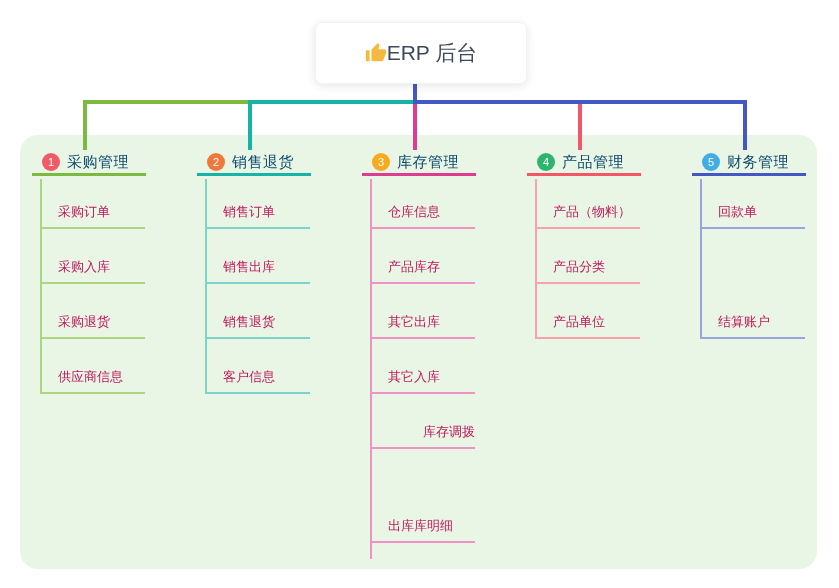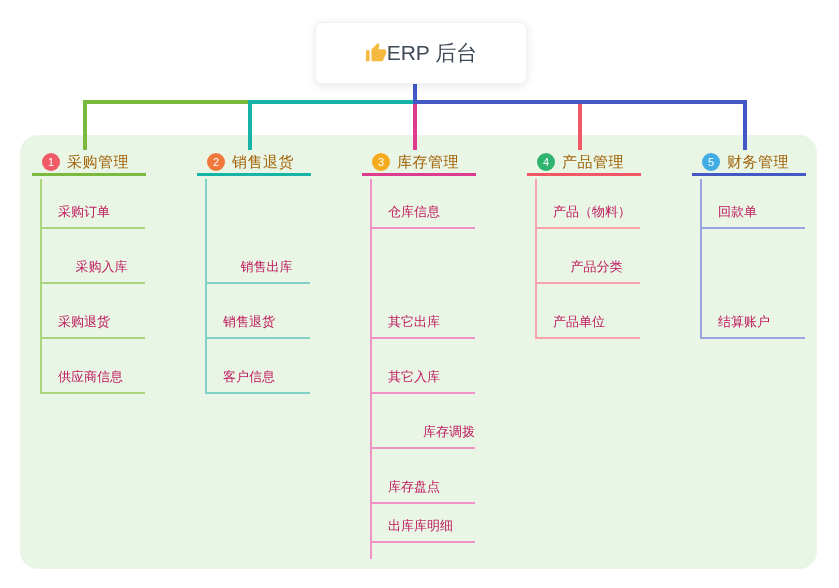--- a/index.html
+++ b/index.html
@@ -40,33 +40,33 @@
     position:absolute;left:0;top:151px;width:114px;height:25px;
     border-bottom:3px solid var(--c);
     display:flex;align-items:center;padding-left:10px;box-sizing:border-box;
     cursor:pointer;white-space:nowrap;
   }
   .badge{
     width:18px;height:18px;border-radius:50%;background:var(--badge);
     color:#ffffff;font-size:11px;line-height:18px;text-align:center;
     flex:0 0 18px;margin-right:7px;
   }
-  .btitle{font-size:15px;color:#a16207;letter-spacing:0.5px;}
+  .btitle{font-size:15px;color:#0c4a6e;letter-spacing:0.5px;}
   .vline{position:absolute;left:8px;top:179px;width:2px;background:var(--cl);}
   .vl-4{height:215px;}
   .vl-7{height:380px;}
   .vl-3{height:160px;}
   .leaf{
     position:absolute;left:8px;width:87px;
     padding:0 0 6px 18px;box-sizing:content-box;
     border-bottom:2px solid var(--cl);
     font-size:13px;line-height:18px;color:#be185d;
     white-space:nowrap;cursor:pointer;
   }
-  .r0{top:203px;} .r1{top:258px;text-align:center;} .r2{top:313px;}
+  .r0{top:203px;} .r1{top:258px;} .r2{top:313px;}
   .r3{top:368px;} .r4{top:423px;text-align:right;} .r5{top:478px;} .r6{top:517px;}
 </style>
 </head>
 <body>
 
 <div class="canvas">
 
   <div class="panel" style="background: rgb(233, 245, 229);"></div>
 
   <div class="stem" style="background: rgb(68, 88, 197);"></div>
@@ -96,37 +96,38 @@
     <div class="leaf r3">供应商信息</div>
   </div>
 
   <div class="branch p1" style="--c: #16b3a6; --cl: #7fd2c8; --badge: #f0783a;">
     <div class="drop"></div>
     <div class="bhead">
       <span class="badge">2</span>
       <span class="btitle">销售退货</span>
     </div>
     <div class="vline vl-4"></div>
+    <div class="leaf r0">销售订单</div>
     <div class="leaf r1">销售出库</div>
     <div class="leaf r2">销售退货</div>
     <div class="leaf r3">客户信息</div>
   </div>
 
   <div class="branch p2" style="--c: #dd3c91; --cl: #ef92c5; --badge: #f6ab1f;">
     <div class="drop"></div>
     <div class="bhead">
       <span class="badge">3</span>
       <span class="btitle">库存管理</span>
     </div>
     <div class="vline vl-7"></div>
     <div class="leaf r0">仓库信息</div>
+    <div class="leaf r1">产品库存</div>
     <div class="leaf r2">其它出库</div>
     <div class="leaf r3">其它入库</div>
     <div class="leaf r4">库存调拨</div>
-    <div class="leaf r5">库存盘点</div>
     <div class="leaf r6">出库库明细</div>
   </div>
 
   <div class="branch p3" style="--c: #f25767; --cl: #f8a2ac; --badge: #2eb46f;">
     <div class="drop"></div>
     <div class="bhead">
       <span class="badge">4</span>
       <span class="btitle">产品管理</span>
     </div>
     <div class="vline vl-3"></div>

